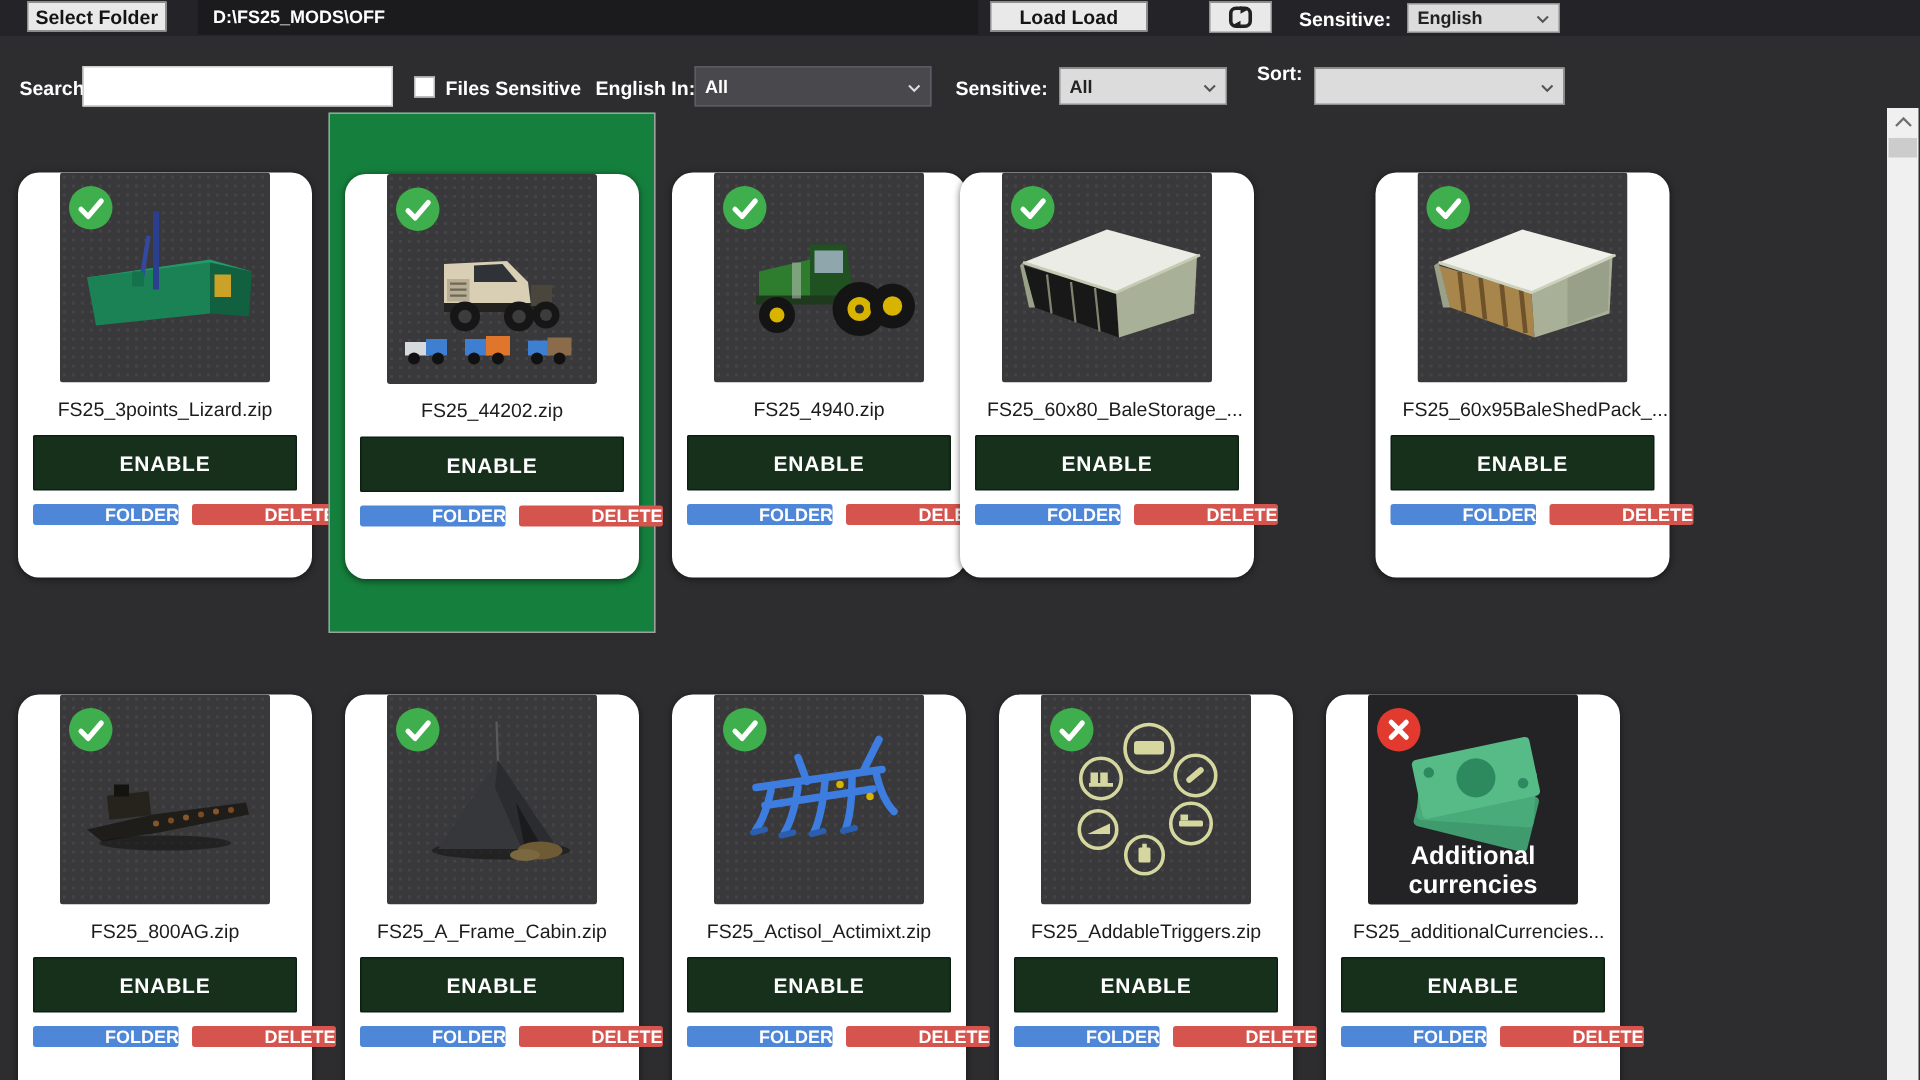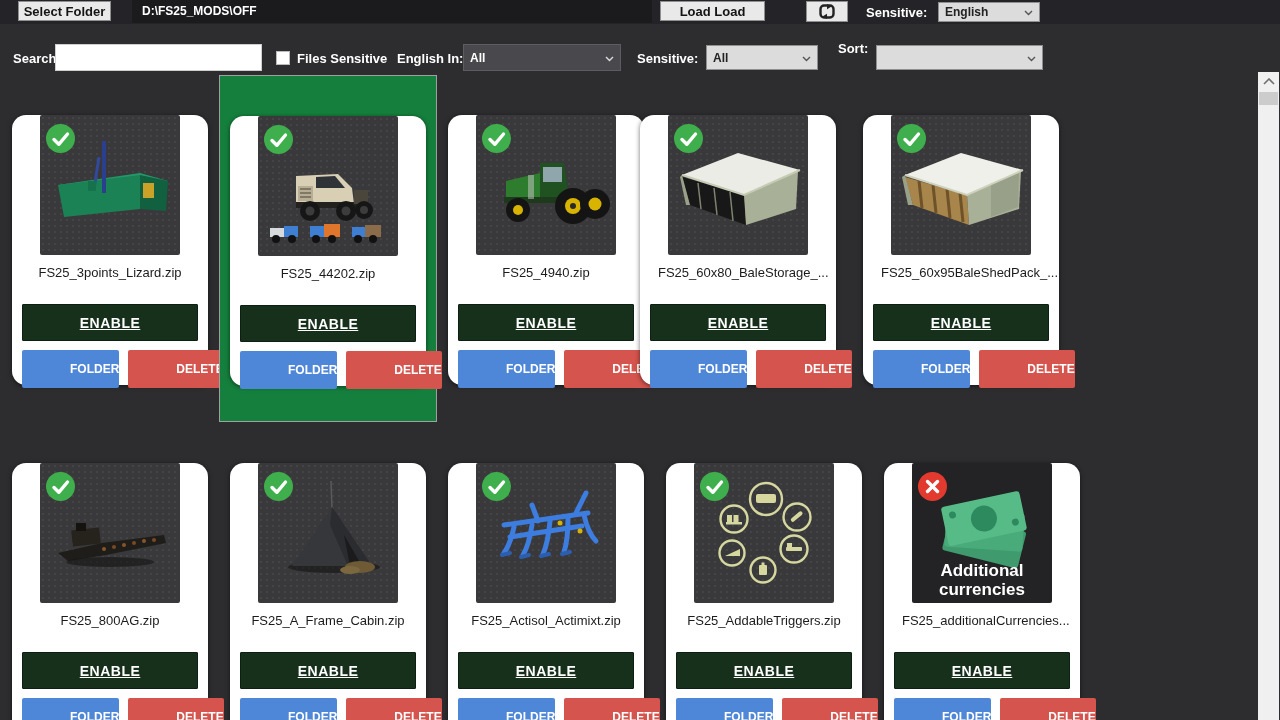--- a/index.html
+++ b/index.html
@@ -38,25 +38,25 @@
   .thumb{position:relative;width:140px;height:140px;margin:9px auto 0;background:#39393b;
     background-image:radial-gradient(rgba(255,255,255,.055) 1px,transparent 1px);
     background-size:6px 6px;border-radius:2px;overflow:hidden;}
   .thumb svg{position:absolute;left:0;top:0;}
   .badge{position:absolute;left:6px;top:9px;width:29px;height:29px;border-radius:50%;
     display:flex;align-items:center;justify-content:center;}
   .badge.ok{background:#3fae4c;}
   .badge.err{background:#e23a2e;}
   .fname{margin-top:10px;text-align:center;font-size:13px;font-weight:normal;color:#1c1c1c;
     white-space:nowrap;overflow:hidden;padding:0 18px;}
-  .enable{margin:24px 10px 0;height:35px;background:#16301c;border:1px solid #0d1f12;
+  .enable{margin:10px 10px 0;height:35px;background:#16301c;border:1px solid #0d1f12;
     color:#ffffff;font-weight:bold;font-size:14px;letter-spacing:.5px;display:flex;
-    align-items:center;justify-content:center;cursor:pointer;border-radius:1px;text-decoration:underline;}
+    align-items:center;justify-content:center;cursor:pointer;border-radius:1px;}
   .btnrow{margin:9px 10px 0;display:flex;gap:9px;}
-  .btnrow div{flex:1;height:38px;display:flex;align-items:center;justify-content:center;
+  .btnrow div{flex:1;height:14px;display:flex;align-items:center;justify-content:center;
     color:#fff;font-weight:bold;font-size:12px;cursor:pointer;border-radius:2px;padding-left:48px;}
   .folder{background:#4e86d8;}
   .delete{background:#d5544e;}
   .thumb-caption{position:absolute;left:0;right:0;bottom:4px;text-align:center;color:#fff;
     font-weight:bold;font-size:17px;line-height:1.12;margin-top:32px;}
 </style>
 </head>
 <body>
 
 <div class="topbar">
@@ -243,21 +243,21 @@
     </div>
     <div class="fname">FS25_60x80_BaleStorage_...</div>
     <div class="enable">ENABLE</div>
     <div class="btnrow">
       <div class="folder">FOLDER</div>
       <div class="delete">DELETE</div>
     </div>
   </div>
 </div>
 
-<div class="cell" style="left:852px;top:75px">
+<div class="cell" style="left:906px;top:75px">
   <div class="card">
     <div class="thumb">
       <svg width="140" height="140" viewBox="0 0 140 140">
         <polygon points="14,62 76,80 78,110 22,90" fill="#a8854a"></polygon>
         <line x1="28" y1="66" x2="31" y2="93" stroke="#6e522a" stroke-width="3"></line>
         <line x1="42" y1="70" x2="45" y2="98" stroke="#6e522a" stroke-width="3"></line>
         <line x1="56" y1="74" x2="59" y2="103" stroke="#6e522a" stroke-width="3"></line>
         <line x1="69" y1="78" x2="72" y2="107" stroke="#6e522a" stroke-width="3"></line>
         <polygon points="76,80 130,56 128,94 78,110" fill="#a9b098"></polygon>
         <polygon points="100,70 128,58 127,92 100,102" fill="#99a089"></polygon>

